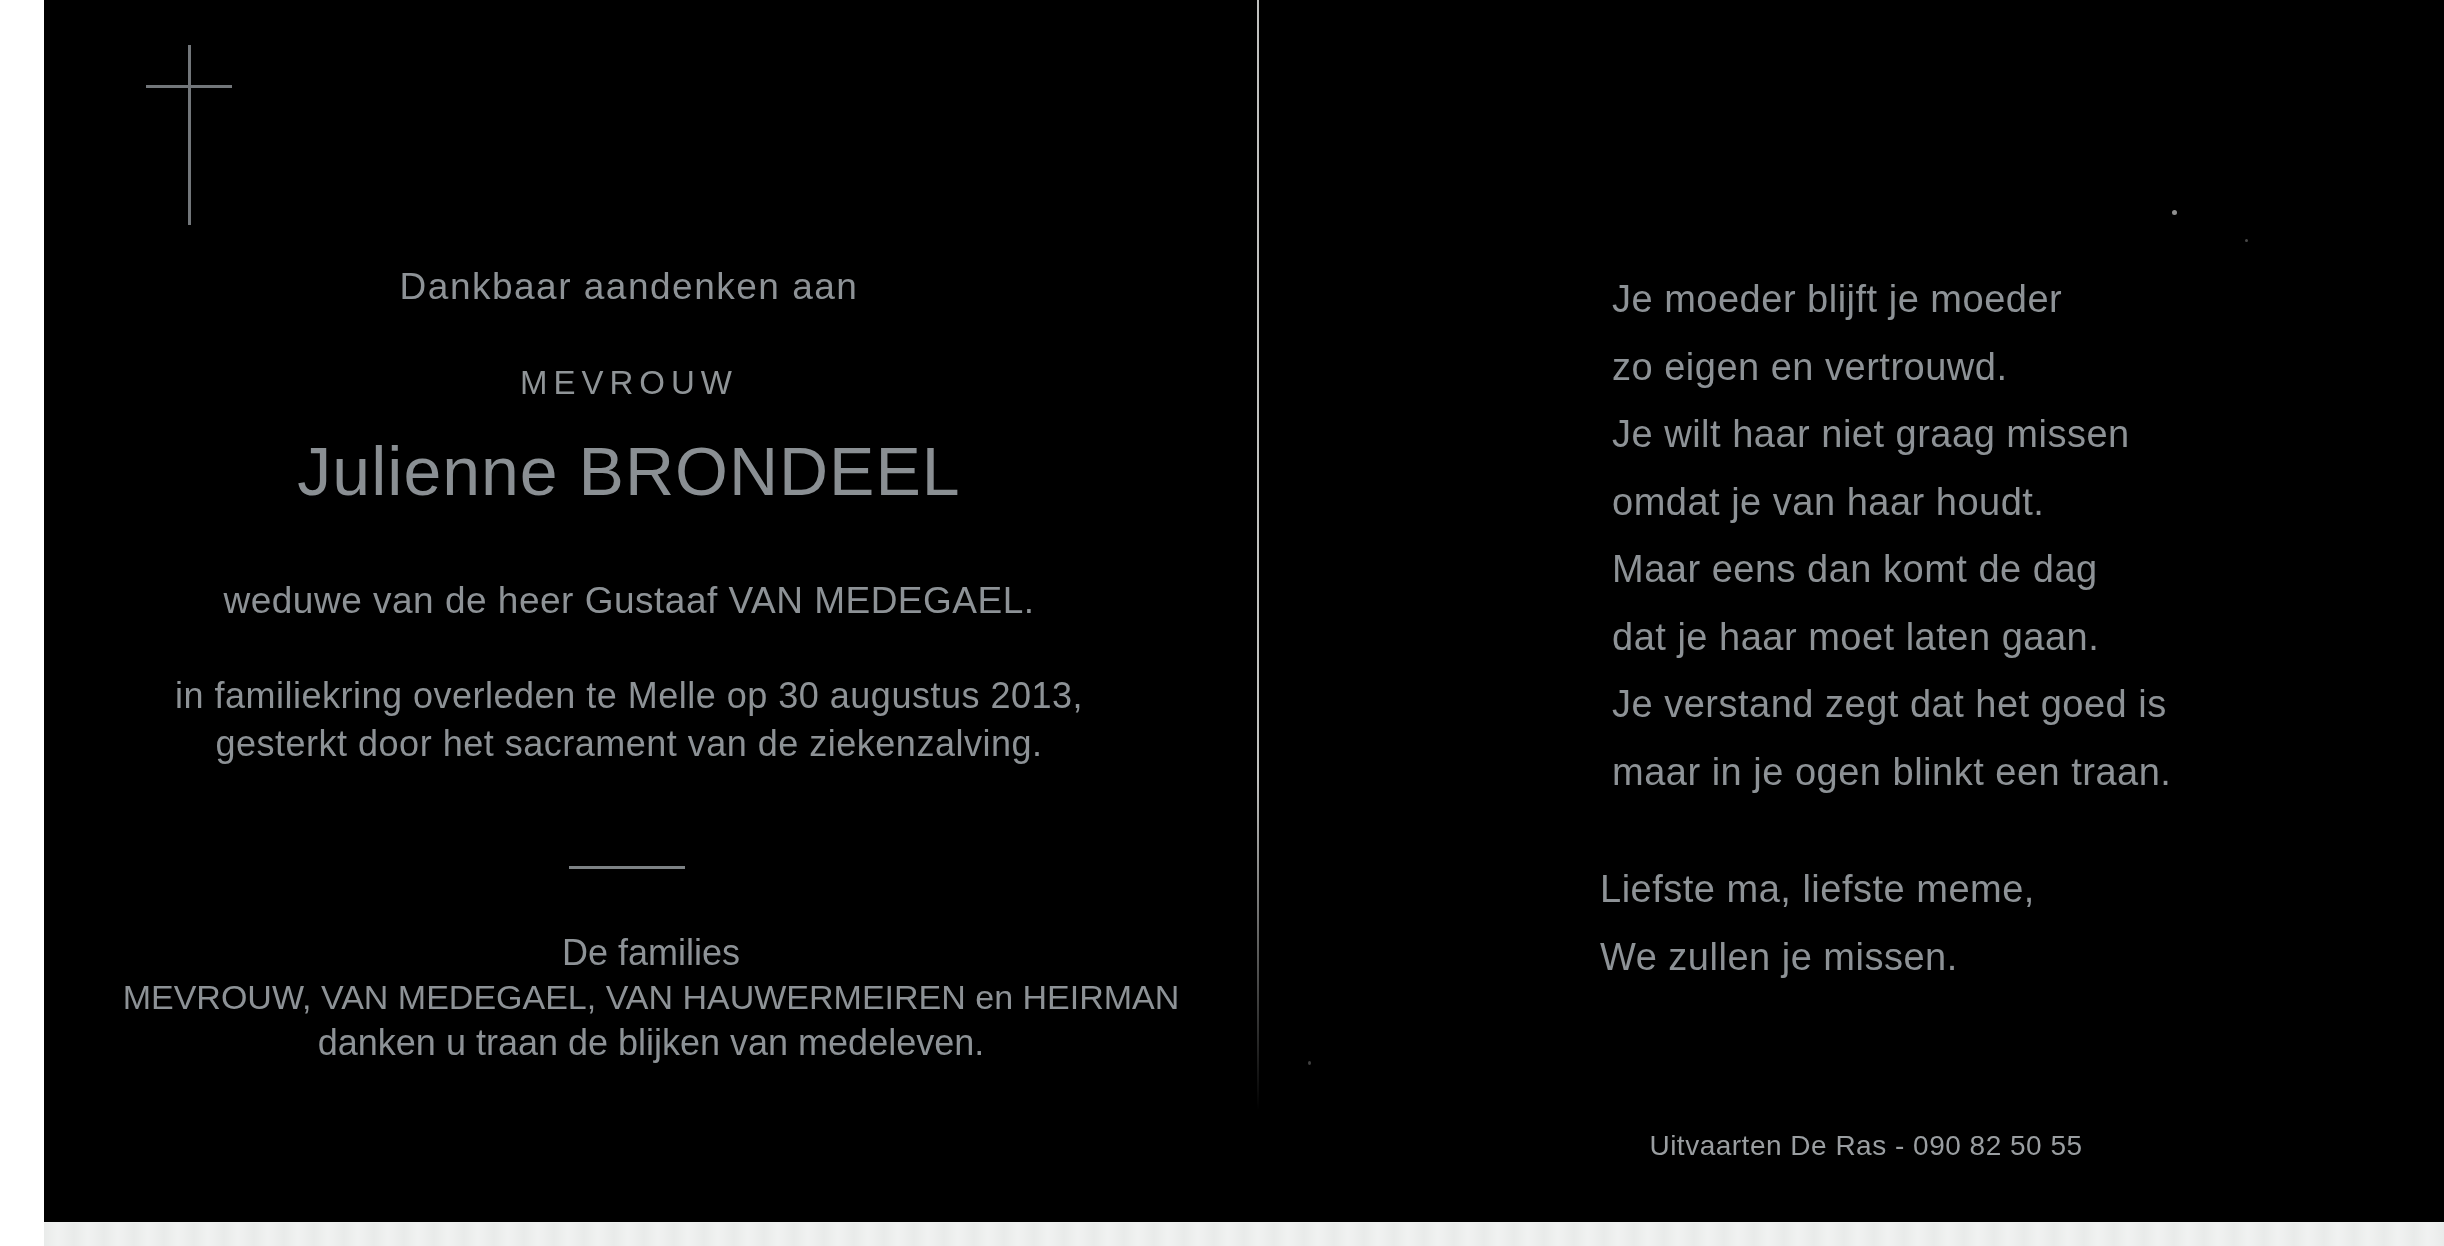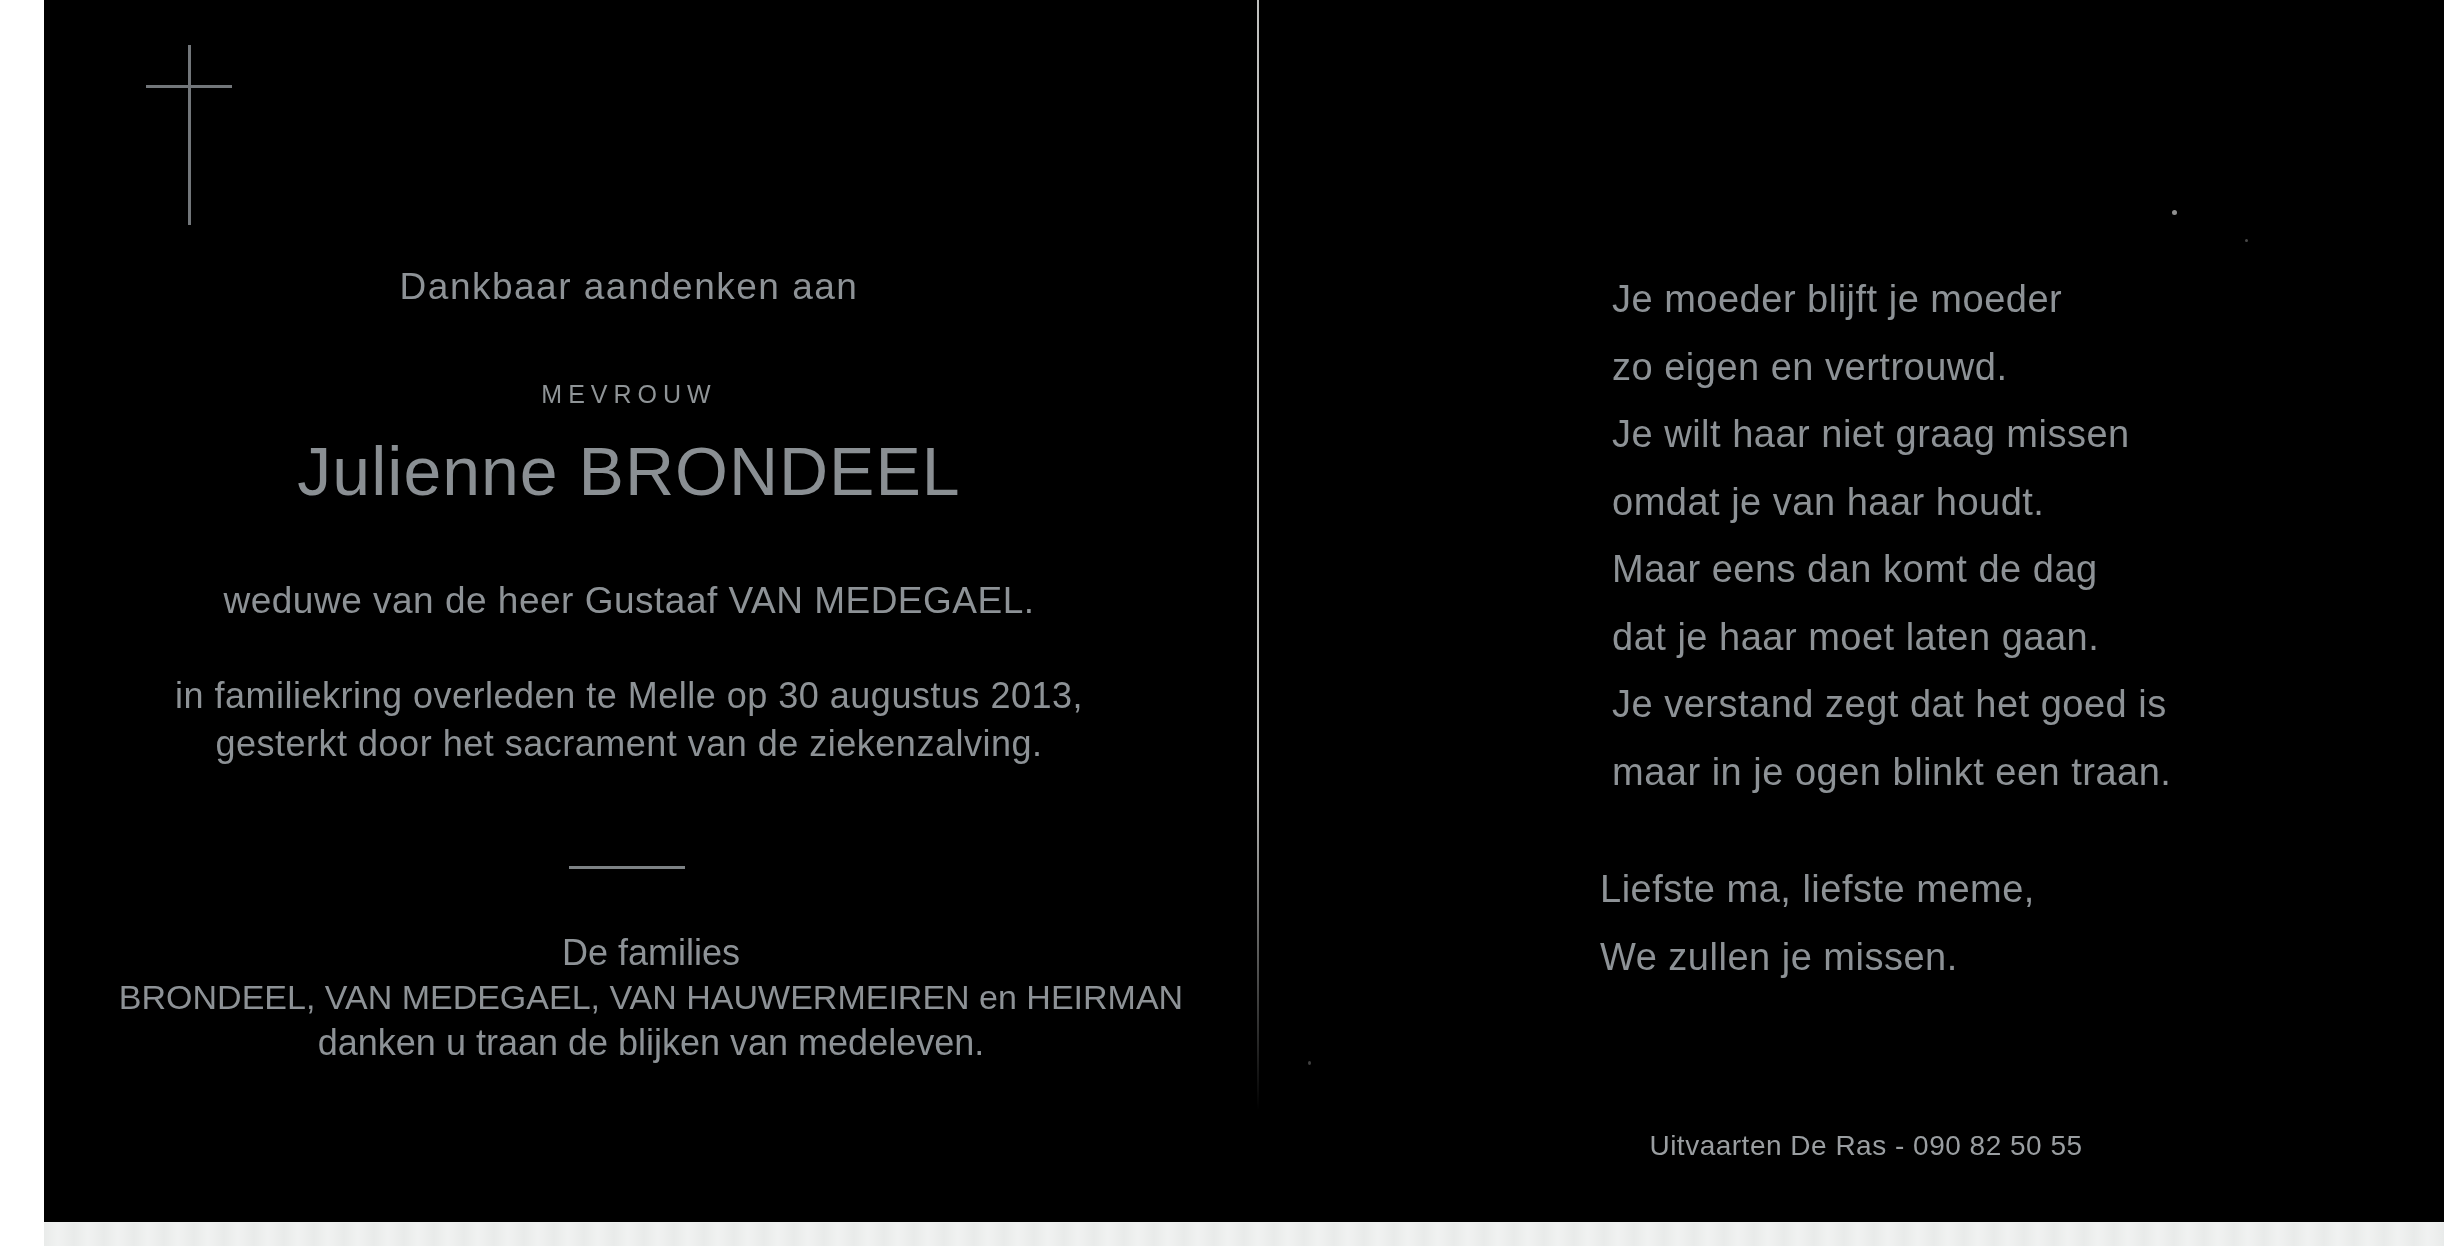--- a/index.html
+++ b/index.html
@@ -13,21 +13,21 @@
 
   
   .page-left{position:absolute;left:0;top:0;width:1214px;height:1246px;}
 
   .cross{position:absolute;left:100px;top:40px;width:100px;height:190px;}
   .cross .v{position:absolute;left:44px;top:5px;width:3px;height:180px;background:#72767a;}
   .cross .h{position:absolute;left:2px;top:45px;width:86px;height:3px;background:#72767a;}
 
   .col{position:absolute;left:85px;width:1000px;text-align:center;color:#8d9296;}
   .intro{top:266px;font-size:37px;letter-spacing:1.5px;}
-  .honorific{top:380px;font-size:25px;letter-spacing:6px;color:#8f9497;}
+  .honorific{top:364px;font-size:33px;letter-spacing:6px;color:#8f9497;}
   .name{top:432px;font-size:68px;letter-spacing:1px;color:#8a8f93;}
   .widow{top:580px;font-size:37px;letter-spacing:0.5px;}
   .life{top:672px;font-size:36px;line-height:48px;letter-spacing:0.5px;}
 
   .divider{position:absolute;left:525px;top:866px;width:116px;height:3px;background:#7d8285;}
 
   .families{position:absolute;left:5px;top:930px;width:1204px;text-align:center;
     color:#8d9296;font-size:36px;line-height:45px;}
   .families .wide{font-size:34px;white-space:nowrap;letter-spacing:0;}
 
@@ -93,21 +93,21 @@
 
     <div class="col life">
       <div>in familiekring overleden te Melle op 30 augustus 2013,</div>
       <div>gesterkt door het sacrament van de ziekenzalving.</div>
     </div>
 
     <div class="divider"></div>
 
     <div class="families">
       <div>De families</div>
-      <div class="wide">BRONDEEL, VAN MEDEGAEL, VAN HAUWERMEIREN en HEIRMAN</div>
+      <div class="wide">MEVROUW, VAN MEDEGAEL, VAN HAUWERMEIREN en HEIRMAN</div>
       <div>danken u traan de blijken van medeleven.</div>
     </div>
 
   </div>
 
   <div class="fold"></div>
 
   <div class="page-right">
 
     <div class="poem">

